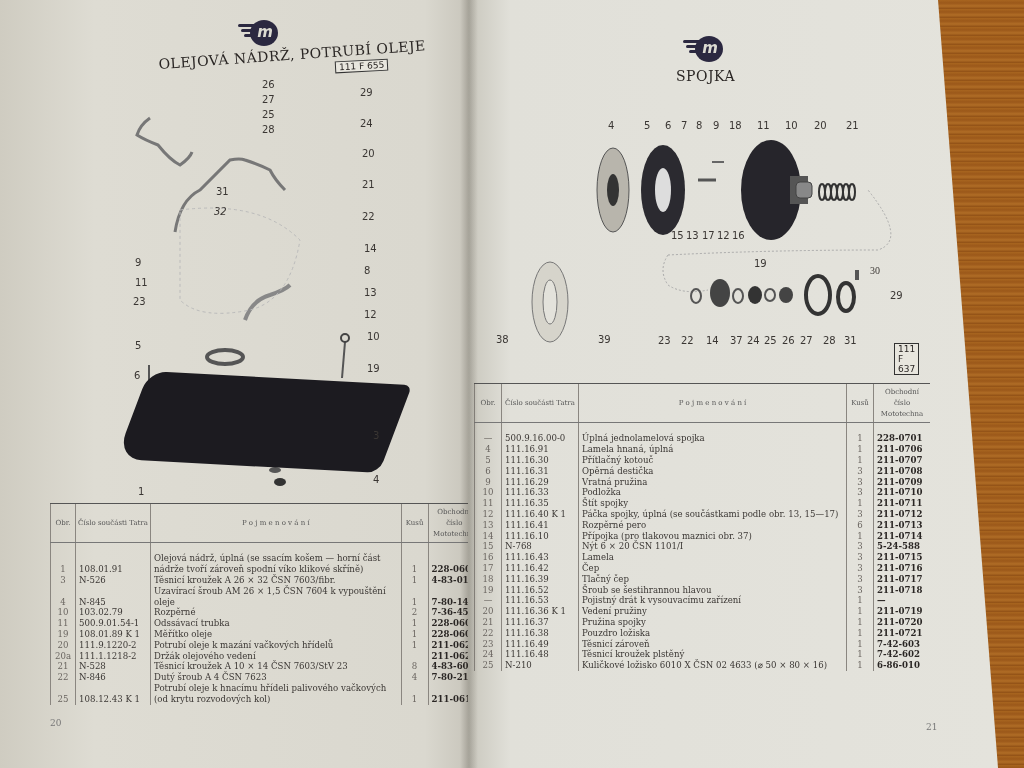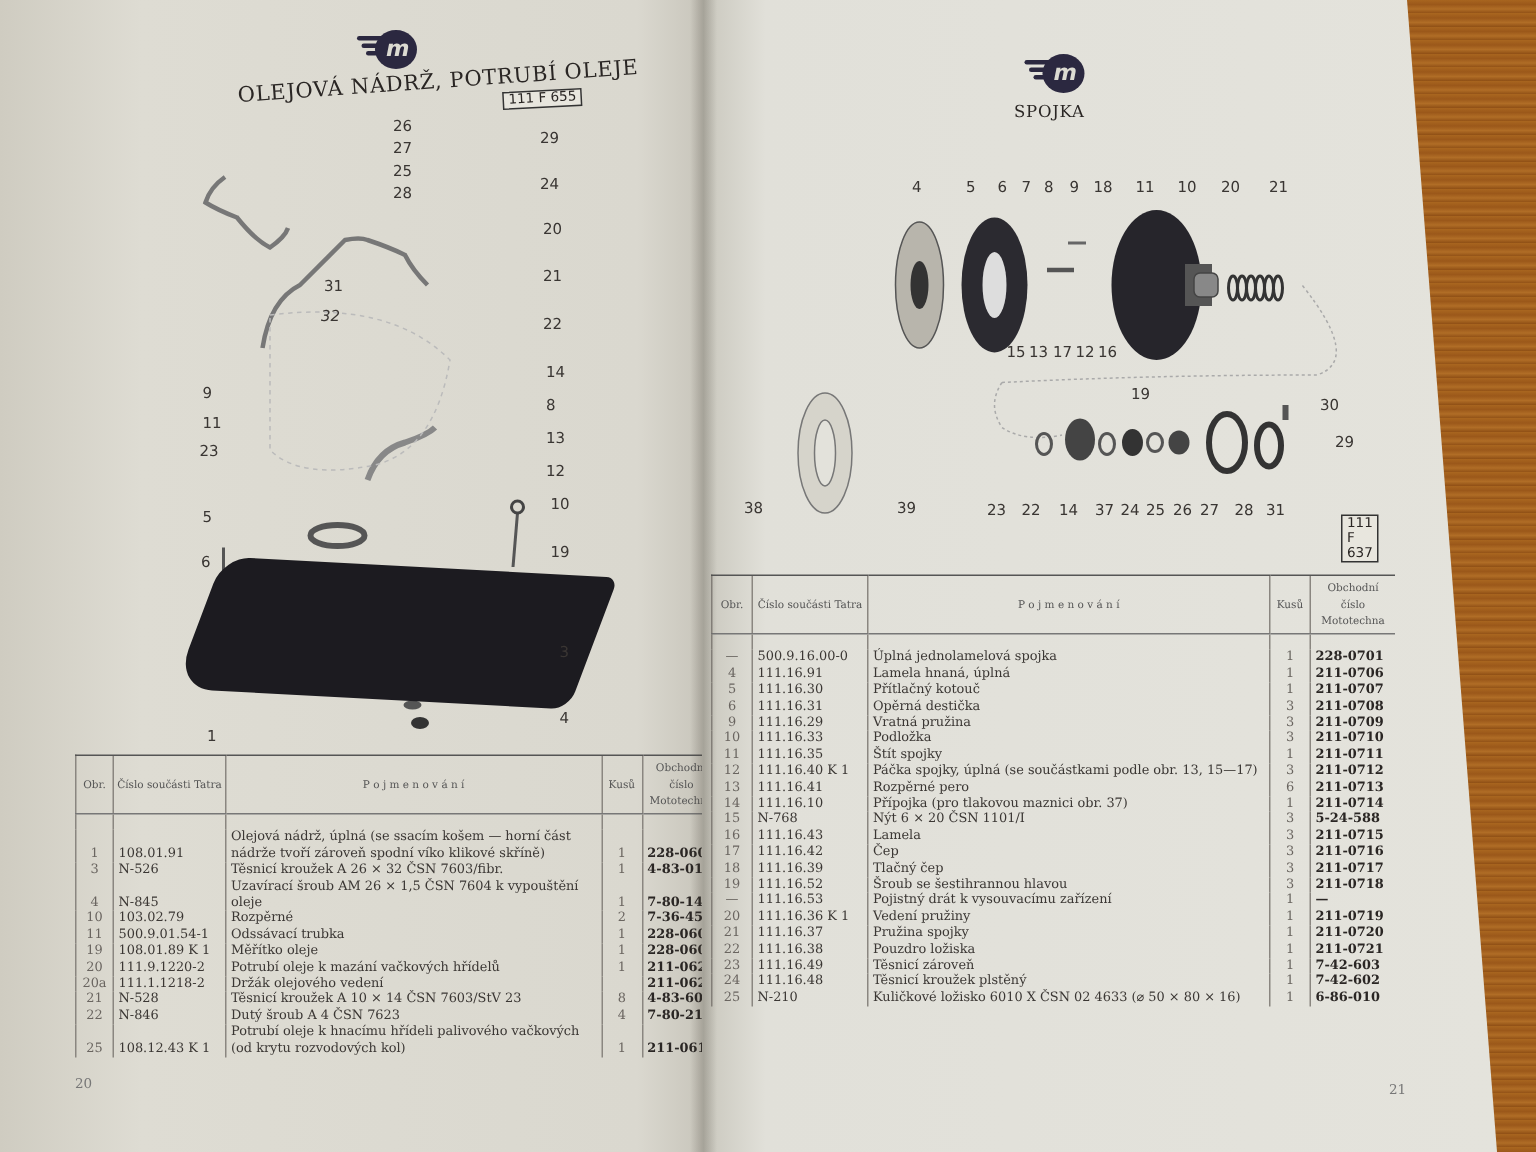--- a/index.html
+++ b/index.html
@@ -195,21 +195,21 @@
 </div>
 
 <div class="page-right-shape">
   <div class="logo" style="left:215px;top:34px;">
     <div class="wing" style="top:6px;width:22px;"></div>
     <div class="wing" style="top:11px;width:18px;left:3px;"></div>
     <div class="wing" style="top:16px;width:14px;left:6px;"></div>
     <div class="circle"></div>
       <div class="m">m</div>
   </div>
-  <div class="title" style="left:208px;top:68px;font-size:11px;">SPOJKA</div>
+  <div class="title" style="left:208px;top:68px;font-size:14px;">SPOJKA</div>
 
   <div class="diagram">
     <svg width="500" height="360" style="position:absolute;left:0;top:0;">
       <ellipse cx="145" cy="190" rx="16" ry="42" fill="#b8b5ac" stroke="#555"></ellipse>
       <ellipse cx="145" cy="190" rx="6" ry="16" fill="#333"></ellipse>
       <ellipse cx="195" cy="190" rx="22" ry="45" fill="#2b2a30"></ellipse>
       <ellipse cx="195" cy="190" rx="8" ry="22" fill="#ddd"></ellipse>
       <ellipse cx="303" cy="190" rx="30" ry="50" fill="#26252b"></ellipse>
       <rect x="322" y="176" width="18" height="28" fill="#555"></rect>
       <rect x="328" y="182" width="16" height="16" rx="4" fill="#888" stroke="#444"></rect>
@@ -248,21 +248,21 @@
     <span class="callout" style="left:317px;top:120px;">10</span>
     <span class="callout" style="left:346px;top:120px;">20</span>
     <span class="callout" style="left:378px;top:120px;">21</span>
     <span class="callout" style="left:203px;top:230px;">15</span>
     <span class="callout" style="left:218px;top:230px;">13</span>
     <span class="callout" style="left:234px;top:230px;">17</span>
     <span class="callout" style="left:249px;top:230px;">12</span>
     <span class="callout" style="left:264px;top:230px;">16</span>
 
     <span class="callout" style="left:286px;top:258px;">19</span>
-    <span class="callout" style="left:412px;top:265px;">30</span>
+    <span class="callout" style="left:402px;top:265px;font-family:Liberation Serif, serif;">30</span>
     <span class="callout" style="left:422px;top:290px;">29</span>
     <span class="callout" style="left:28px;top:334px;">38</span>
     <span class="callout" style="left:130px;top:334px;">39</span>
     <span class="callout" style="left:190px;top:335px;">23</span>
     <span class="callout" style="left:213px;top:335px;">22</span>
     <span class="callout" style="left:238px;top:335px;">14</span>
     <span class="callout" style="left:262px;top:335px;">37</span>
     <span class="callout" style="left:279px;top:335px;">24</span>
     <span class="callout" style="left:296px;top:335px;">25</span>
     <span class="callout" style="left:314px;top:335px;">26</span>

